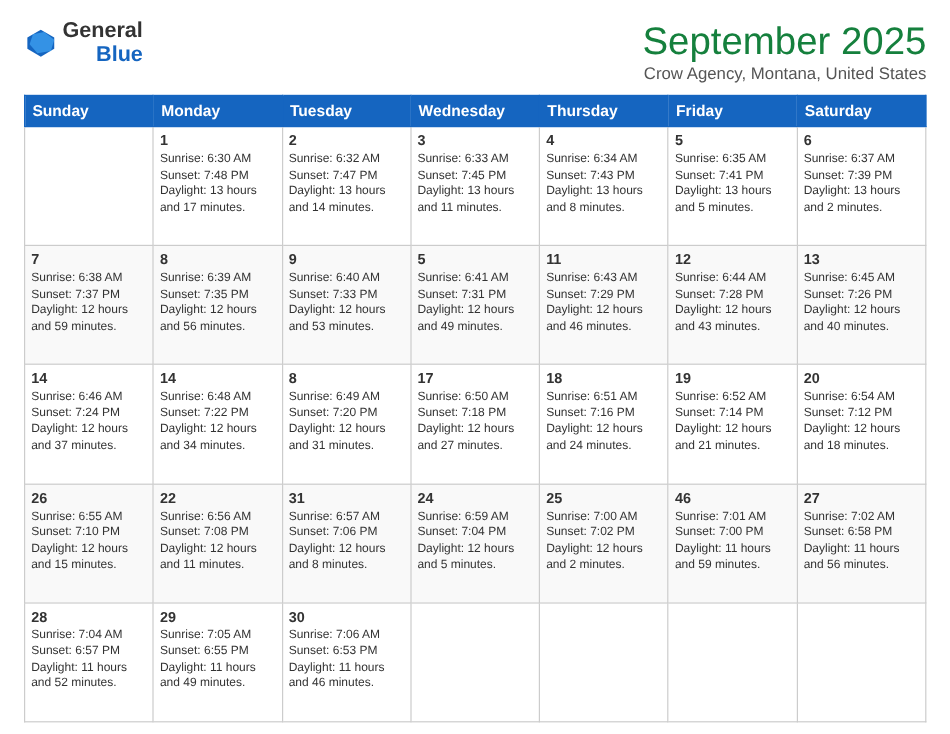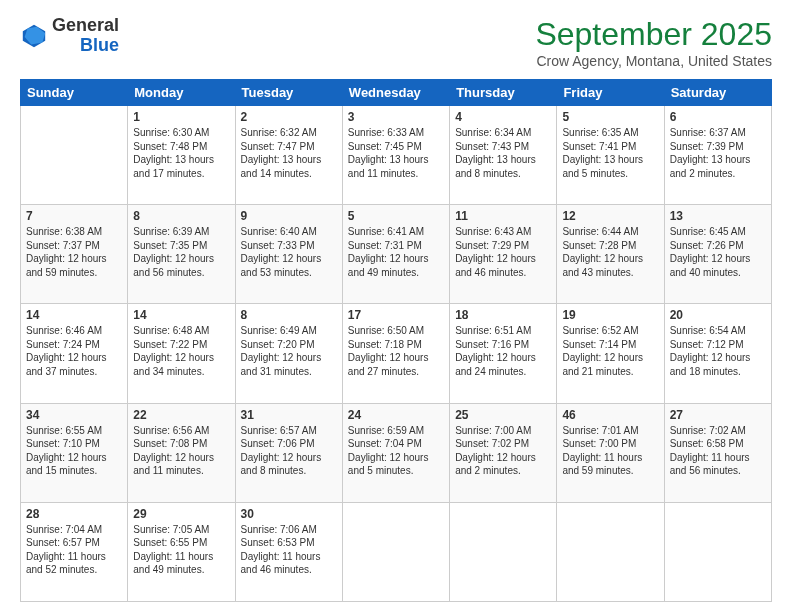--- a/index.html
+++ b/index.html
@@ -213,21 +213,21 @@
             <span class="day-number">19</span>
             <div class="cell-text">Sunrise: 6:52 AM<br>Sunset: 7:14 PM<br>Daylight: 12 hours and 21 minutes.</div>
           </td>
           <td>
             <span class="day-number">20</span>
             <div class="cell-text">Sunrise: 6:54 AM<br>Sunset: 7:12 PM<br>Daylight: 12 hours and 18 minutes.</div>
           </td>
         </tr>
         <tr class="alt-row">
           <td>
-            <span class="day-number">34</span>
+            <span class="day-number">26</span>
             <div class="cell-text">Sunrise: 6:55 AM<br>Sunset: 7:10 PM<br>Daylight: 12 hours and 15 minutes.</div>
           </td>
           <td>
             <span class="day-number">22</span>
             <div class="cell-text">Sunrise: 6:56 AM<br>Sunset: 7:08 PM<br>Daylight: 12 hours and 11 minutes.</div>
           </td>
           <td>
             <span class="day-number">31</span>
             <div class="cell-text">Sunrise: 6:57 AM<br>Sunset: 7:06 PM<br>Daylight: 12 hours and 8 minutes.</div>
           </td>

